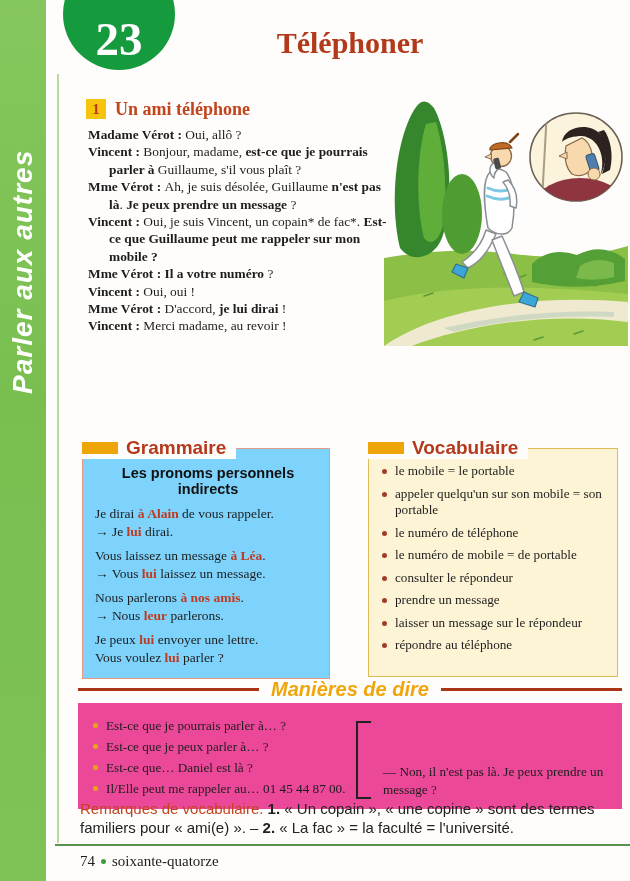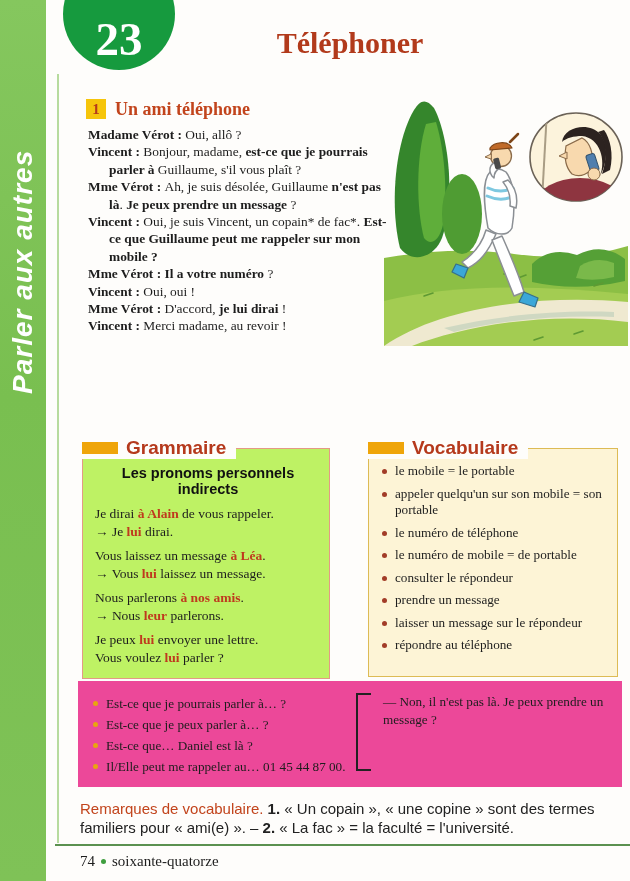--- a/index.html
+++ b/index.html
@@ -33,21 +33,21 @@
   .dialogue{position:absolute;left:88px;top:126px;width:308px;font-size:13.4px;line-height:17.4px;}
   .dialogue p{margin:0;padding-left:21px;text-indent:-21px;}
   .sg-b{font-weight:bold;}
   .sg-r{font-weight:bold;color:#bf3a1e;}
   .sg-rm{color:#c2441c;}
 
   
   .illustration{position:absolute;left:384px;top:96px;width:244px;height:250px;}
 
   
-  .gbox{position:absolute;left:82px;top:448px;width:248px;background:#bef264;
+  .gbox{position:absolute;left:82px;top:448px;width:248px;background:#7dd3fc;
         border:1px solid #e49a85;padding:12px 8px 12px 12px;box-sizing:border-box;}
   .vbox{position:absolute;left:368px;top:448px;width:250px;background:#fdf4d6;
         border:1px solid #ddbb55;padding:14px 8px 16px 12px;box-sizing:border-box;}
   .box-header{position:absolute;top:-12px;left:-1px;display:flex;align-items:center;
               background:#fefdfb;padding-right:10px;}
   .accent-bar{display:inline-block;width:36px;height:12px;background:#efa50a;margin-right:8px;}
   .box-header-text{font-family:"Liberation Sans",sans-serif;font-weight:bold;font-size:19px;
                    color:#b5391c;line-height:22px;}
   .gram-subtitle{font-family:"Liberation Sans",sans-serif;font-weight:bold;font-size:14.5px;
                  text-align:center;margin:4px 0 8px 0;color:#111;}
@@ -63,21 +63,21 @@
   .manieres{position:absolute;left:78px;top:678px;width:544px;}
   .man-header{display:flex;align-items:center;}
   .man-line{flex:1;height:3px;background:#a93516;}
   .man-title{font-family:"Liberation Sans",sans-serif;font-style:italic;font-weight:bold;
              font-size:20px;color:#efa60d;margin:0 12px;line-height:22px;}
   .mbox{background:#ec4899;margin-top:3px;padding:12px 14px 10px 14px;display:flex;}
   .mbox ul{flex:1;}
   .mbox li{position:relative;padding-left:14px;font-size:13.2px;line-height:21px;}
   .mbox li::before{content:"";position:absolute;left:1px;top:8px;width:5px;height:5px;
                    border-radius:50%;background:#e8a50f;}
-  .man-right{width:252px;display:flex;align-items:flex-start;}
+  .man-right{width:252px;display:flex;align-items:flex-end;}
   .bracket{width:13px;height:74px;border-left:2px solid #222;border-top:2px solid #222;
            border-bottom:2px solid #222;margin-right:12px;flex:none;}
   .man-reply{margin:0;font-size:13.2px;line-height:18px;}
 
   
   .remarques{position:absolute;left:80px;top:799px;width:540px;
              font-family:"Liberation Sans",sans-serif;font-size:15px;line-height:19px;color:#222;}
   .footer-rule{position:absolute;left:55px;top:844px;width:575px;height:2px;background:#5b9150;}
   .footer{position:absolute;left:80px;top:853px;font-size:15px;color:#1d1d1d;
           display:flex;align-items:center;}
@@ -210,20 +210,25 @@
         <li>le numéro de téléphone</li>
         <li>le numéro de mobile = de portable</li>
         <li>consulter le répondeur</li>
         <li>prendre un message</li>
         <li>laisser un message sur le répondeur</li>
         <li>répondre au téléphone</li>
       </ul>
   </section>
 
   <section class="manieres">
+    <div class="man-header">
+      <div class="man-line"></div>
+      <span class="man-title">Manières de dire</span>
+      <div class="man-line"></div>
+    </div>
     <div class="mbox">
       <ul>
           <li>Est-ce que je pourrais parler à…&nbsp;?</li>
           <li>Est-ce que je peux parler à…&nbsp;?</li>
           <li>Est-ce que… Daniel est là&nbsp;?</li>
           <li>Il/Elle peut me rappeler au… 01 45 44 87 00.</li>
         </ul>
       <div class="man-right">
         <div class="bracket"></div>
         <p class="man-reply">— Non, il n'est pas là. Je peux prendre un message&nbsp;?</p>

